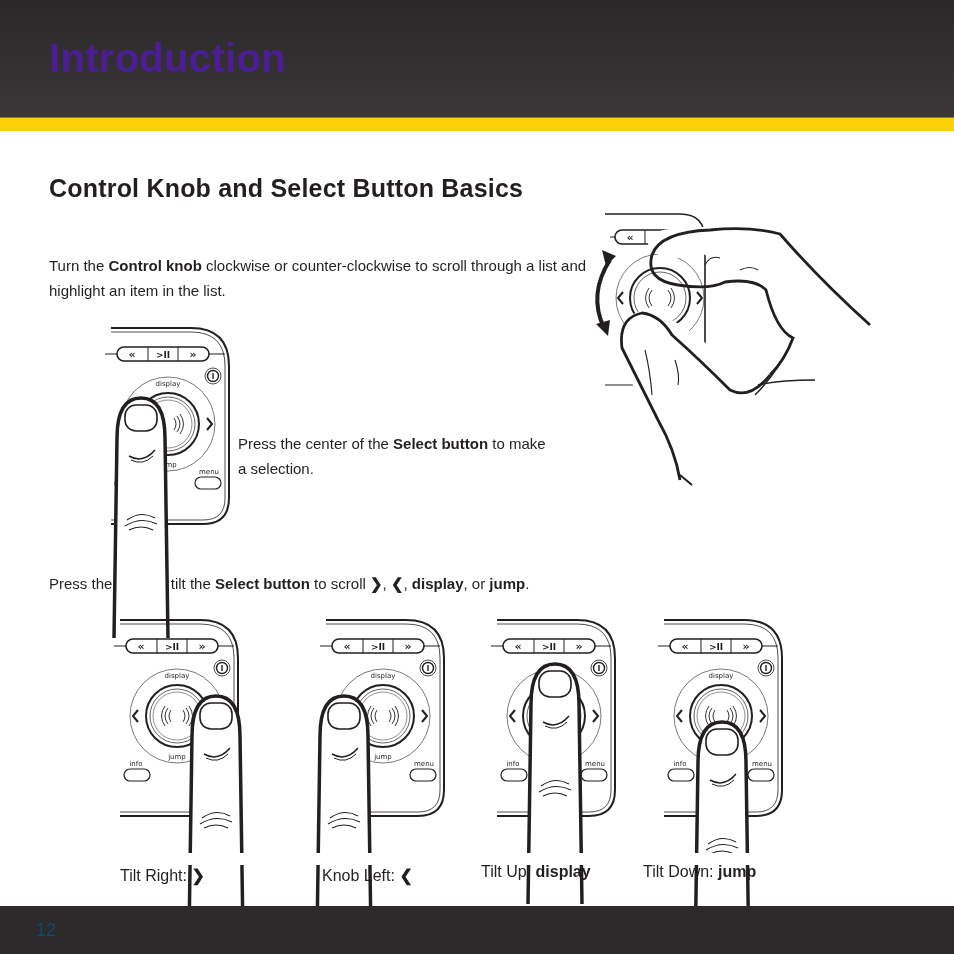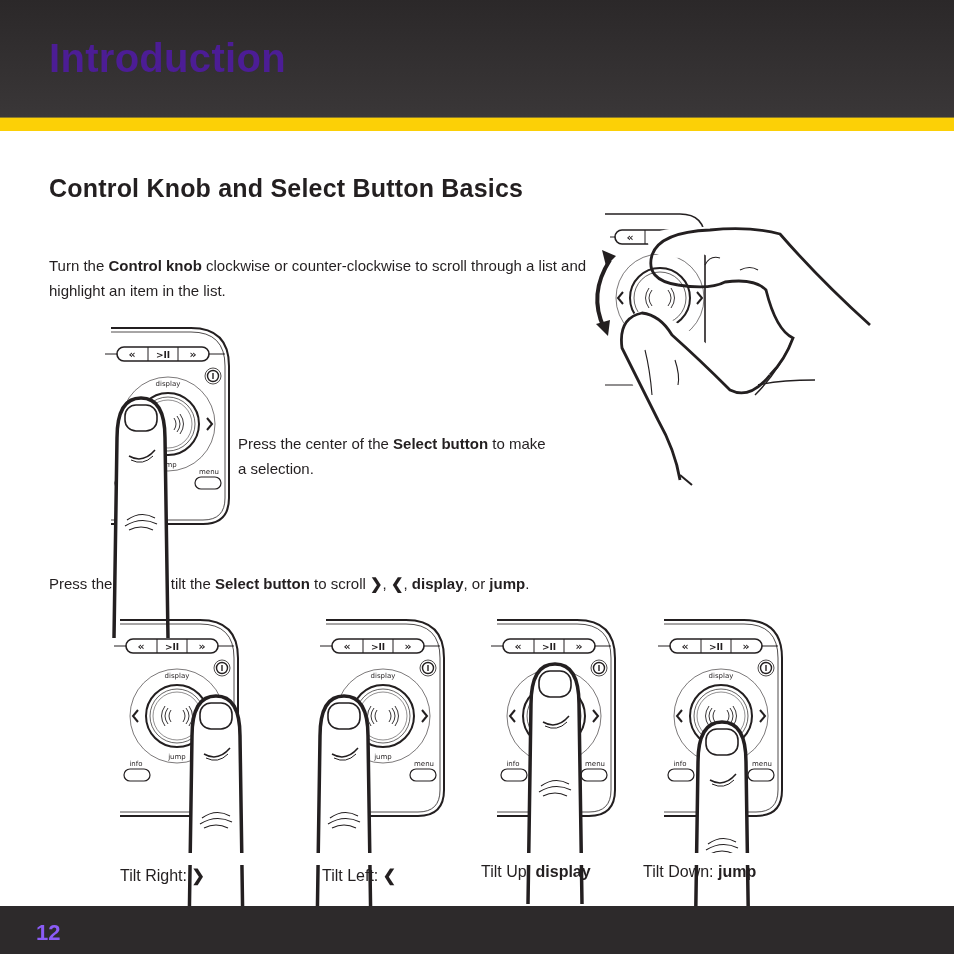--- a/index.html
+++ b/index.html
@@ -18,21 +18,21 @@
   .p1 { left:49px; top:253px; width:540px; }
   .p2 { left:238px; top:387px; width:320px;margin-top:44px; }
   .p3 { left:49px; top:571px; width:760px; white-space:nowrap; }
   .caption { position:absolute; font-size:16px; font-family:Liberation Sans, sans-serif; white-space:nowrap; }
   .caption b { font-weight:bold; }
   .cap1 { left:120px; top:866px; }
   .cap2 { left:322px; top:866px; }
   .cap3 { left:481px; top:863px;text-align:center; }
   .cap4 { left:643px; top:863px; }
   .footer { position:absolute; left:0; top:906px; width:954px; height:48px; background:#2d2a2b; }
-  .page-number { position:absolute; left:36px; top:920px; font-size:22px; font-weight:bold; color:#8b5cf6;
+  .page-number { position:absolute; left:36px; top:920px; font-size:18px; font-weight:normal; color:#0c4a6e;
                  font-family:"Liberation Sans", sans-serif; }
   svg.ill { position:absolute; overflow:visible; }
   .chev { font-weight:bold; }
 </style>
 </head>
 <body>
 
 <div class="header"></div>
 <div class="header-stripe-line"></div>
 <div class="header-stripe"></div>
@@ -148,18 +148,18 @@
 </svg>
 
 <svg class="ill" style="left:648px;top:618px;" width="150" height="240" viewBox="0 0 150 240">
   <use href="#device" x="16" y="2"></use>
   <use href="#finger" x="74" y="104"></use>
 </svg>
 
 <div style="position:absolute;left:95px;top:853px;width:720px;height:12px;background:#fff;"></div>
 
 <div class="caption cap1"><span>Tilt Right: </span><b class="chev">❯</b></div>
-<div class="caption cap2"><span>Tilt Left: </span><b class="chev">❮</b></div>
+<div class="caption cap2"><span>Knob Left: </span><b class="chev">❮</b></div>
 <div class="caption cap3"><span>Tilt Up: </span><b>display</b></div>
 <div class="caption cap4"><span>Tilt Down: </span><b>jump</b></div>
 
 <div class="footer"></div>
 <div class="page-number">12</div>
 
 </body></html>

